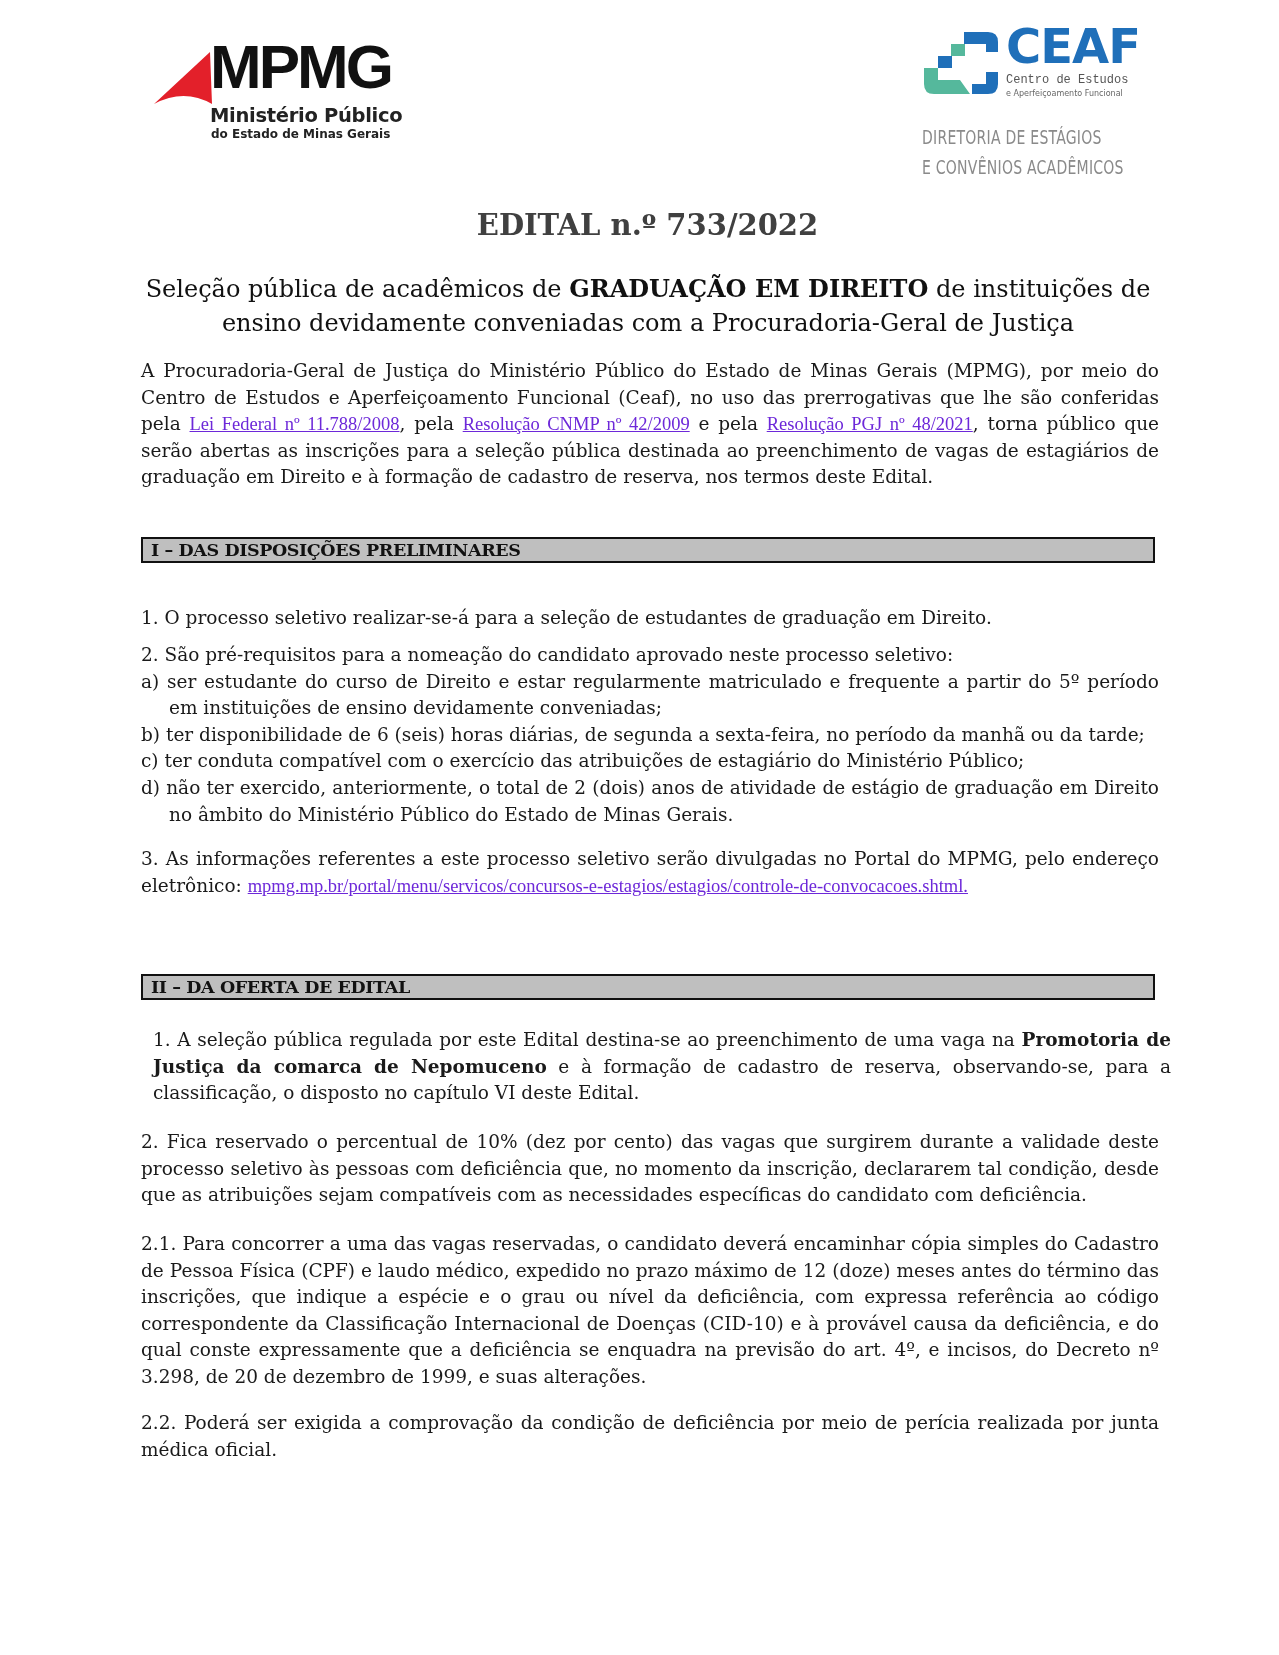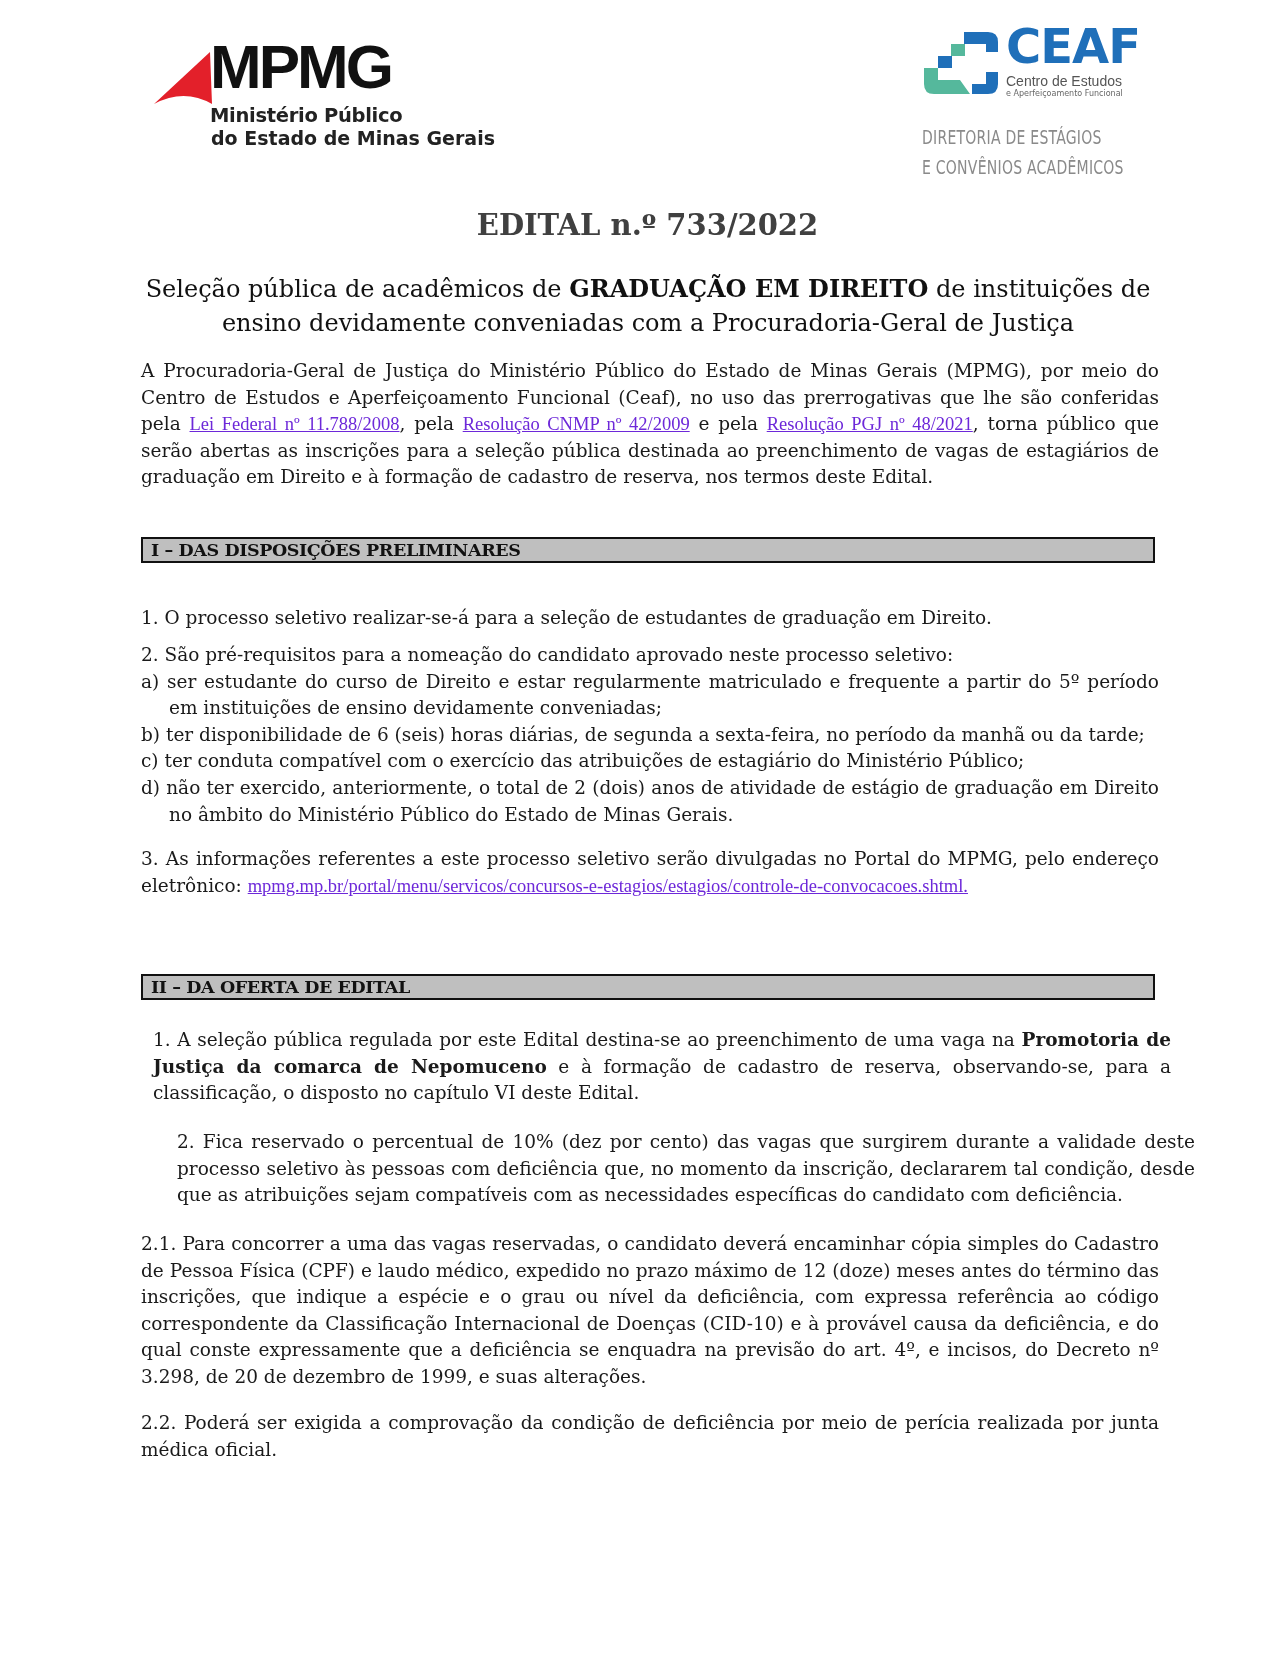--- a/index.html
+++ b/index.html
@@ -8,28 +8,28 @@
   .page { position: absolute; left: 8px; top: 0; width: 1279px; height: 1655px; }
 
   
   .mpmg-logo { position: absolute; left: 146px; top: 44px; width: 270px; height: 106px; }
   .mpmg-logo .tri { position: absolute; left: 0; top: 8px; }
   .mpmg-logo .word { position: absolute; left: 56px; top: -8px; font-family: "Liberation Sans", sans-serif;
                      font-weight: bold; font-size: 62px; letter-spacing: -3px; color: #111; line-height: 1; }
   .mpmg-logo .l1 { position: absolute; left: 56px; top: 60px; font-family: "DejaVu Sans", sans-serif;
                    font-weight: bold; font-size: 19.5px; color: #222; letter-spacing: -0.3px; white-space: nowrap; }
   .mpmg-logo .l2 { position: absolute; left: 57px; top: 83px; font-family: "DejaVu Sans", sans-serif;
-                   font-weight: bold; font-size: 19px; color: #222; white-space: nowrap; }
+                   font-weight: bold; font-size: 12px; color: #222; white-space: nowrap; }
 
   .ceaf-logo { position: absolute; left: 912px; top: 28px; width: 220px; height: 160px; }
   .ceaf-logo .mark { position: absolute; left: 0; top: 0; }
   .ceaf-logo .word { position: absolute; left: 86px; top: -6px; font-family: "DejaVu Sans", sans-serif;
                      font-weight: bold; font-size: 48px; color: #1f6fb9; letter-spacing: -1px; line-height: 1; }
-  .ceaf-logo .sub1 { position: absolute; left: 86px; top: 45px; font-family: Liberation Sans, sans-serif;
-                     font-size: 14px; color: #555; white-space: nowrap; }
+  .ceaf-logo .sub1 { position: absolute; left: 86px; top: 45px; font-family: Liberation Mono, monospace;
+                     font-size: 12px; color: #555; white-space: nowrap; }
   .ceaf-logo .sub2 { position: absolute; left: 86px; top: 61px; font-family: "DejaVu Sans", sans-serif;
                      font-size: 8px; color: #666; white-space: nowrap; text-align: center; }
   .ceaf-logo .dir { position: absolute; left: 2px; top: 94px; font-family: "DejaVu Sans Condensed", "DejaVu Sans", sans-serif;
                     font-size: 19px; color: #8a8a8a; line-height: 30px; white-space: nowrap; transform: scaleX(0.82); transform-origin: left top; letter-spacing: 0.3px; }
 
   
   .edital-title { position: absolute; left: 0; width: 1279px; top: 208px; text-align: center;
                   font-family: "DejaVu Serif", serif; font-weight: bold; font-size: 29px; color: #404040; }
   .subtitle { position: absolute; left: 130px; width: 1020px; top: 272px; text-align: center;
               font-family: "DejaVu Serif", serif; font-size: 24px; line-height: 34px; color: #111; }
@@ -104,19 +104,19 @@
   </div>
 
   <div class="para" style="top:846px;"><span>3. As informações referentes a este processo seletivo serão divulgadas no Portal do MPMG, pelo endereço eletrônico: </span><a href="#">mpmg.mp.br/portal/menu/servicos/concursos-e-estagios/estagios/controle-de-convocacoes.shtml.</a></div>
 
   <div class="section-bar" style="top:974px;">
     <span>II – DA OFERTA DE EDITAL</span>
   </div>
 
   <div class="para" style="top:1027px;margin-left:12px;"><span>1. A seleção pública regulada por este Edital destina-se ao preenchimento de uma vaga na </span><b>Promotoria de Justiça da comarca de Nepomuceno</b><span> e à formação de cadastro de reserva, observando-se, para a classificação, o disposto no capítulo VI deste Edital.</span></div>
 
-  <div class="para" style="top:1129px;margin-left:36px;">2. Fica reservado o percentual de 10% (dez por cento) das vagas que surgirem durante a validade deste processo seletivo às pessoas com deficiência que, no momento da inscrição, declararem tal condição, desde que as atribuições sejam compatíveis com as necessidades específicas do candidato com deficiência.</div>
+  <div class="para" style="top:1129px;">2. Fica reservado o percentual de 10% (dez por cento) das vagas que surgirem durante a validade deste processo seletivo às pessoas com deficiência que, no momento da inscrição, declararem tal condição, desde que as atribuições sejam compatíveis com as necessidades específicas do candidato com deficiência.</div>
 
   <div class="para" style="top:1231px;">2.1. Para concorrer a uma das vagas reservadas, o candidato deverá encaminhar cópia simples do Cadastro de Pessoa Física (CPF) e laudo médico, expedido no prazo máximo de 12 (doze) meses antes do término das inscrições, que indique a espécie e o grau ou nível da deficiência, com expressa referência ao código correspondente da Classificação Internacional de Doenças (CID-10) e à provável causa da deficiência, e do qual conste expressamente que a deficiência se enquadra na previsão do art. 4º, e incisos, do Decreto nº 3.298, de 20 de dezembro de 1999, e suas alterações.</div>
 
   <div class="para" style="top:1410px;">2.2. Poderá ser exigida a comprovação da condição de deficiência por meio de perícia realizada por junta médica oficial.</div>
 
 </div>
 
 </body></html>

